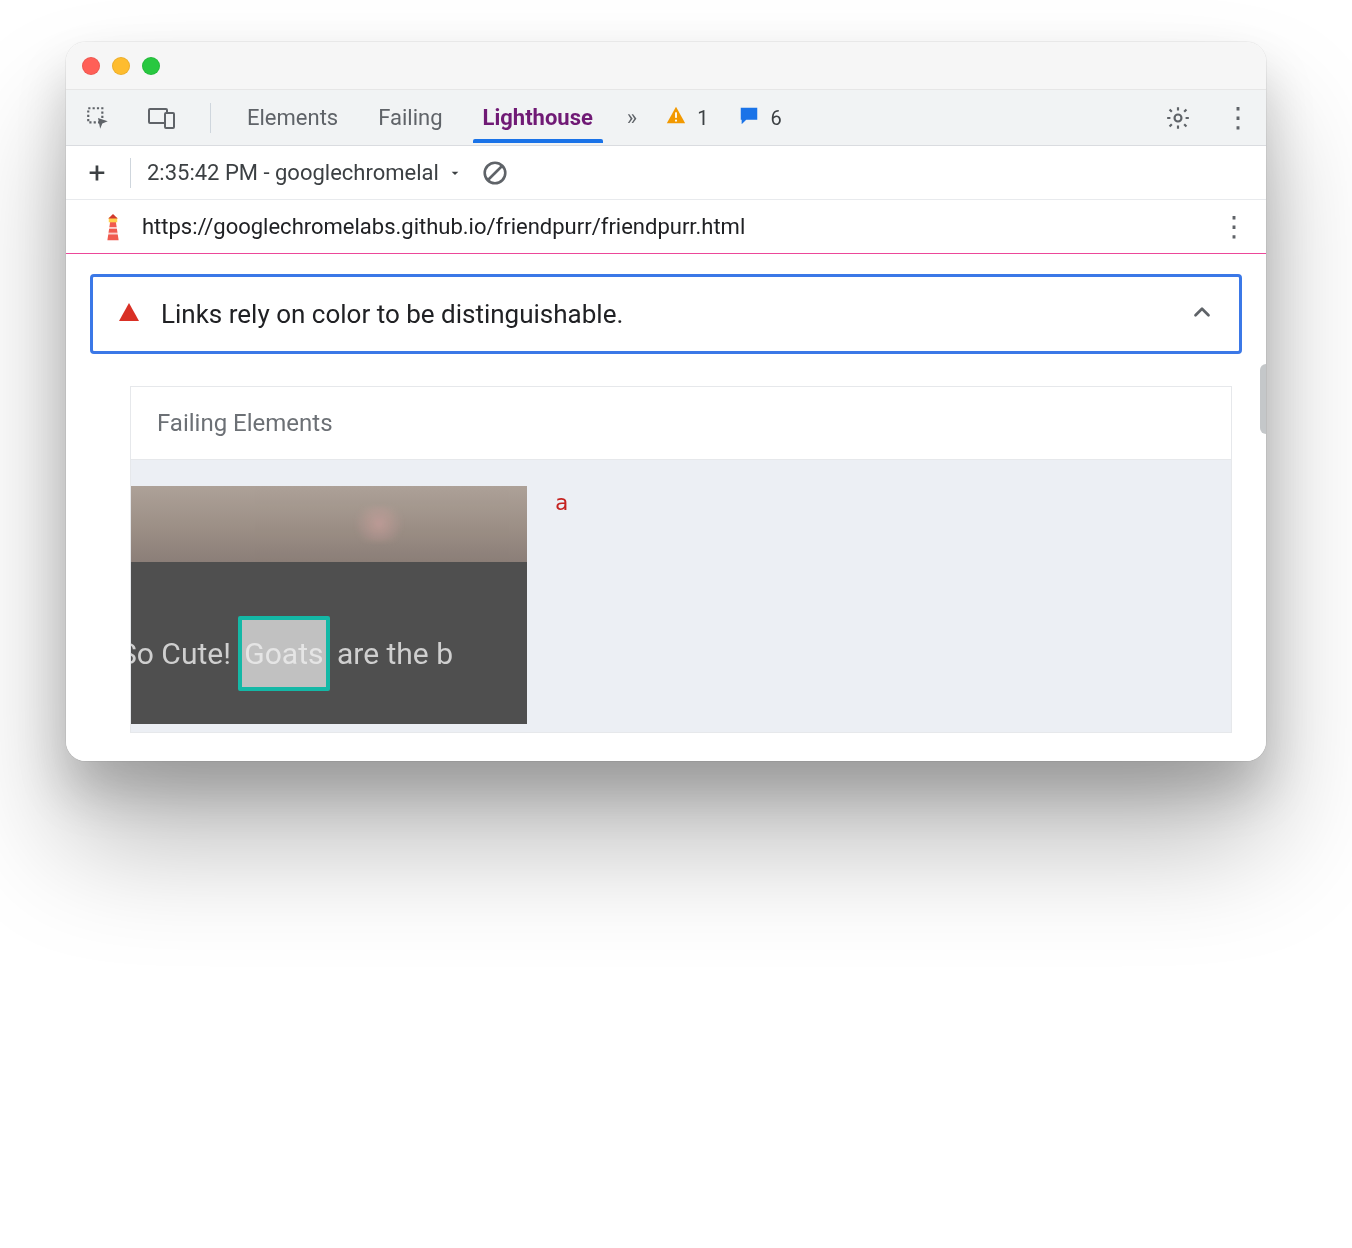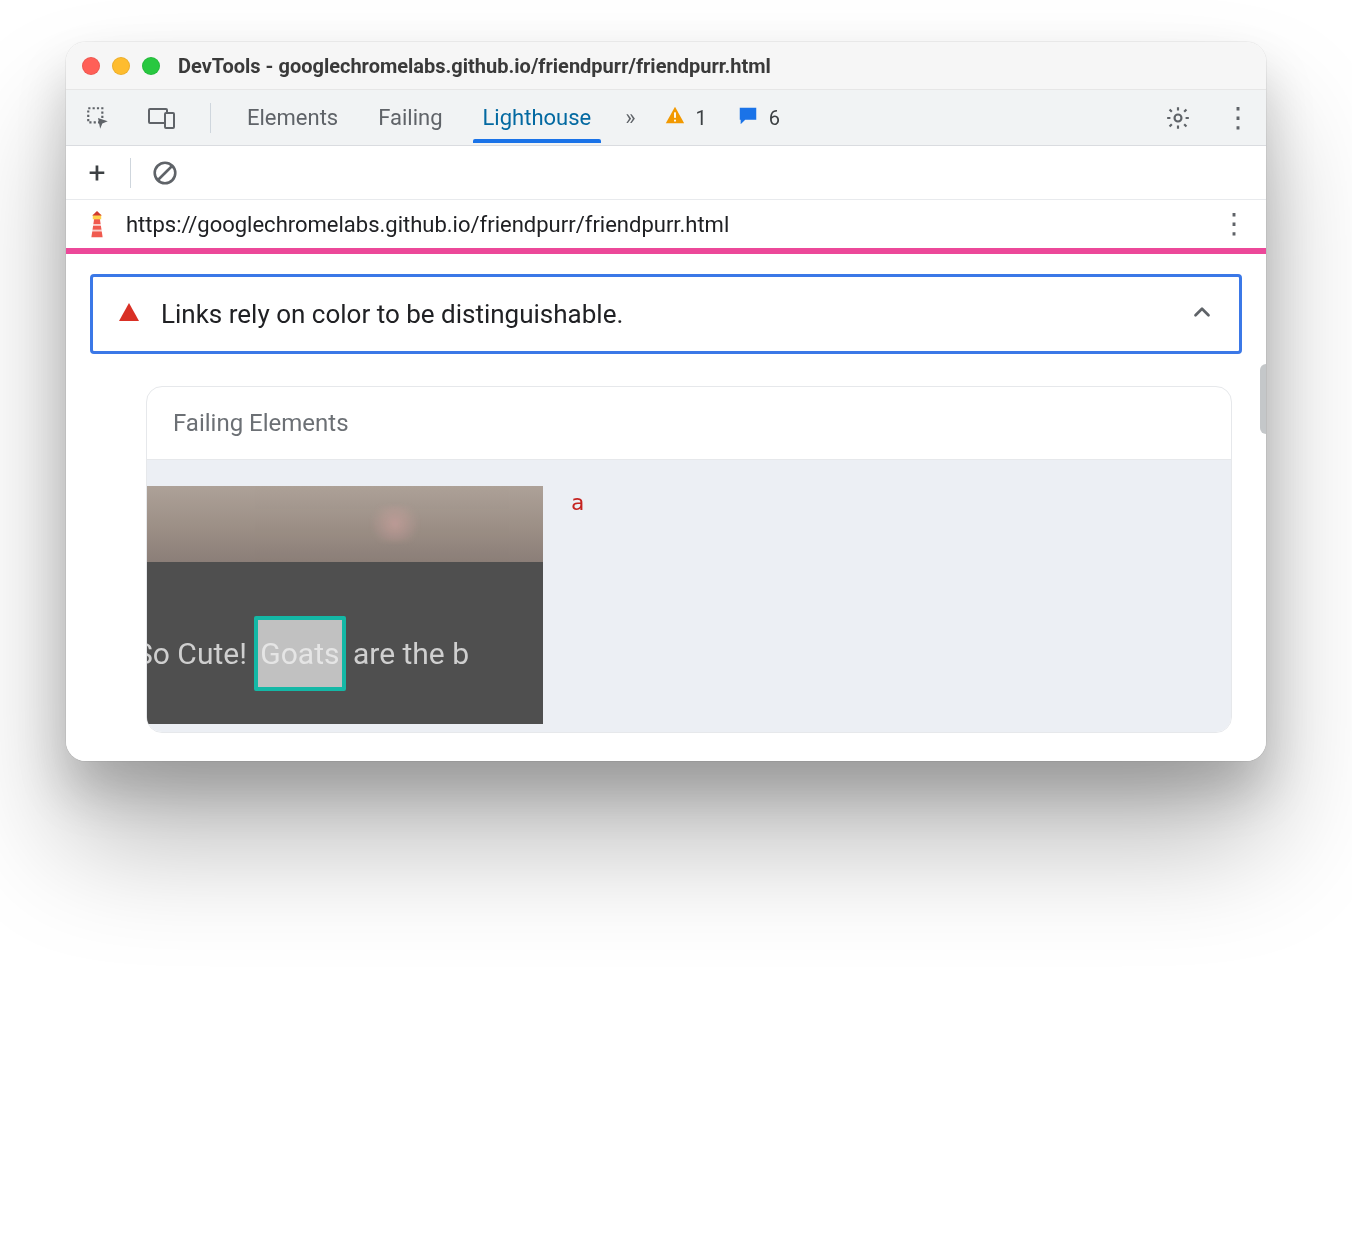--- a/index.html
+++ b/index.html
@@ -78,22 +78,22 @@
       margin: 0 2px;
     }
     .tab {
       font-size: 22px;
       color: #5f6368;
       padding: 12px 6px;
       position: relative;
       cursor: pointer;
     }
     .tab.active {
-      color: #0369a1;
-      font-weight: 400;
+      color: #701a75;
+      font-weight: 700;
     }
     .tab.active::after {
       content: "";
       position: absolute;
       left: -4px; right: -4px;
       bottom: -1px;
       height: 4px;
       background: #1a73e8;
       border-radius: 2px 2px 0 0;
     }
@@ -124,24 +124,24 @@
       cursor: pointer;
     }
     .caret-down svg { display: block; }
     .clear-icon { color: #5f6368; }
 
     
     .urlrow {
       display: flex;
       align-items: center;
       height: 54px;
-      padding: 0 18px 0 16px;
+      padding: 0 18px 0 32px;
       gap: 14px;
       background: #fff;
-      border-bottom: 6px solid #ec4899;
+      border-bottom: 1px solid #ec4899;
     }
     .lh-icon {
       width: 30px; height: 30px;
       position: relative;
       flex: 0 0 30px;
     }
     .url-text {
       font-size: 22px;
       color: #202124;
       flex: 1;
@@ -189,23 +189,23 @@
       color: #3c4043;
     }
     .audit-desc a {
       color: #1a73e8;
       text-decoration: underline;
       text-underline-offset: 3px;
     }
     .audit-desc .period { color: #3c4043; }
 
     .failing-panel {
-      margin: 32px 10px 0 56px;
+      margin: 32px 10px 0 40px;
       border: 1px solid #e6e8eb;
-      border-radius: 16px;
+      border-radius: 0;
       overflow: hidden;
       background: #fff;
     }
     .failing-header {
       padding: 22px 26px;
       font-size: 24px;
       color: #6c7075;
       border-bottom: 1px solid #e6e8eb;
     }
     .failing-body {
@@ -266,21 +266,20 @@
 <body>
 
 <div class="window-shadow-wrap">
 
   <div class="titlebar">
     <div class="traffic-lights">
       <div class="tl red"></div>
       <div class="tl yellow"></div>
       <div class="tl green"></div>
     </div>
-    <div class="titlebar-title">DevTools - googlechromelabs.github.io/friendpurr/friendpurr.html</div>
   </div>
 
   <div class="tabsrow">
     <span class="icon-btn">
       <svg width="26" height="26" viewBox="0 0 24 24" fill="none" stroke="#5f6368" stroke-width="2">
         <rect x="3" y="3" width="13" height="13" stroke-dasharray="2 2"></rect>
         <path d="M12 12 L21 15 L16 17 L14 22 Z" fill="#5f6368" stroke="none"></path>
       </svg>
     </span>
     <span class="icon-btn">
@@ -323,20 +322,28 @@
         <circle cx="12" cy="12" r="3.2"></circle>
         <path d="M12 2v3M12 19v3M4.2 4.2l2.1 2.1M17.7 17.7l2.1 2.1M2 12h3M19 12h3M4.2 19.8l2.1-2.1M17.7 6.3l2.1-2.1"></path>
       </svg>
     </span>
     <span class="kebab">⋮</span>
   </div>
 
   <div class="selectrow">
     <div class="plus-btn">+</div>
     <div class="sep"></div>
+    <div class="report-select">
+      <span>2:35:42 PM - googlechromelal</span>
+      <span class="caret-down">
+        <svg width="16" height="16" viewBox="0 0 24 24">
+            <path fill="#3c4043" d="M7 10l5 5 5-5z"></path>
+          </svg>
+      </span>
+    </div>
     <span class="icon-btn clear-icon">
       <svg width="26" height="26" viewBox="0 0 24 24" fill="none" stroke="#5f6368" stroke-width="2.4">
         <circle cx="12" cy="12" r="9.5"></circle>
         <line x1="5.5" y1="18.5" x2="18.5" y2="5.5"></line>
       </svg>
     </span>
   </div>
 
   <div class="urlrow">
     <div class="lh-icon">

